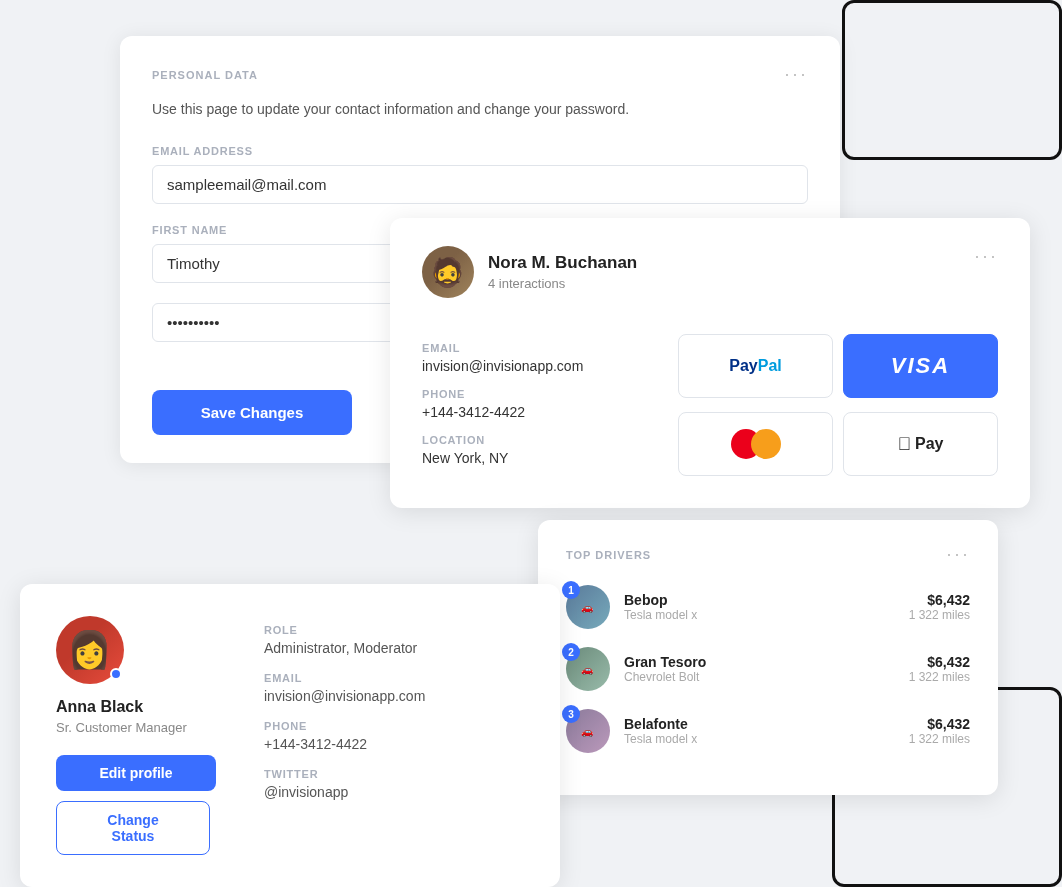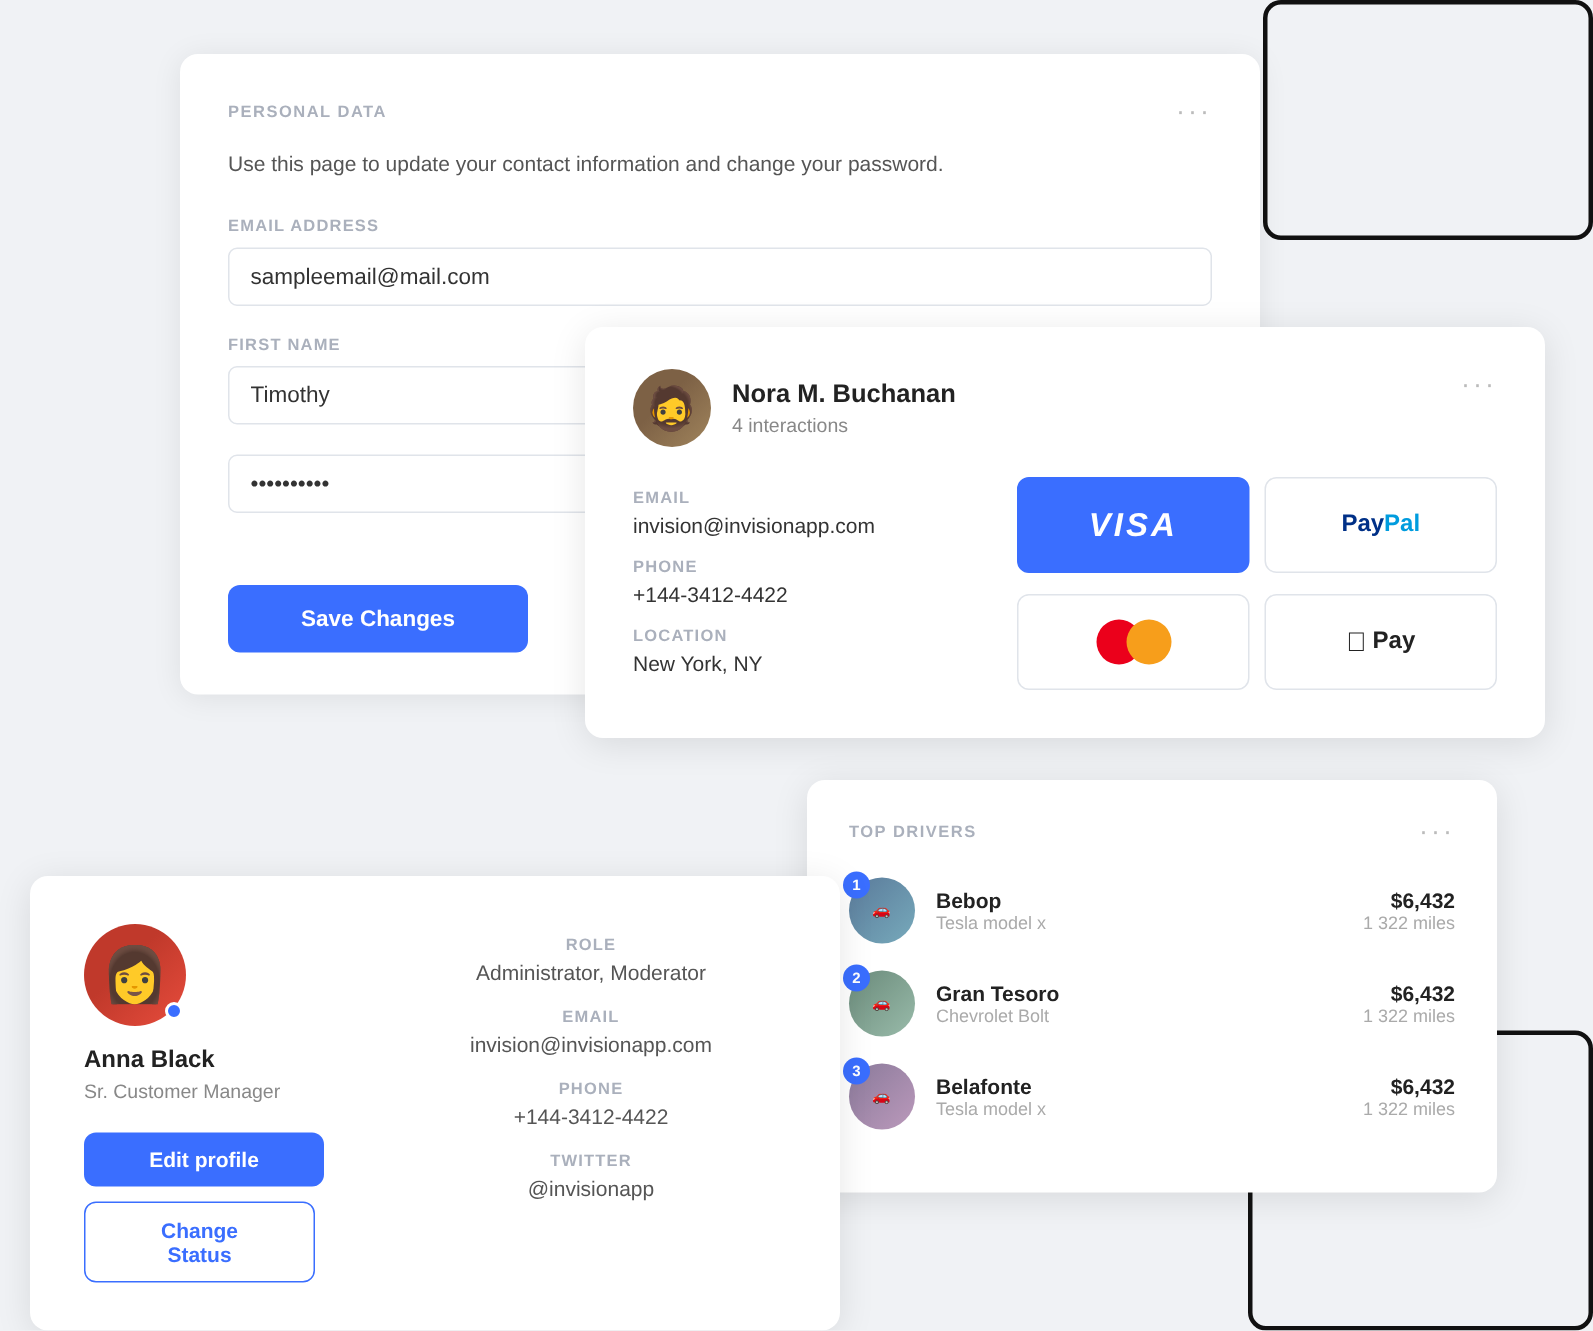--- a/index.html
+++ b/index.html
@@ -111,21 +111,21 @@
       background: #fff;
       border-radius: 12px;
       padding: 28px 32px;
       box-shadow: 0 4px 24px rgba(0,0,0,0.10);
       z-index: 3;
     }
     .passenger-header {
       display: flex;
       justify-content: space-between;
       align-items: flex-start;
-      margin-bottom: 20px;
+      margin-bottom: 36px;
     }
     .passenger-left {
       display: flex;
       gap: 14px;
       align-items: center;
     }
     .avatar-circle {
       width: 52px;
       height: 52px;
       border-radius: 50%;
@@ -403,21 +403,20 @@
       border-radius: 8px;
       padding: 10px 28px;
       font-size: 14px;
       font-weight: 600;
       cursor: pointer;
       width: 154px;
     }
     .profile-right {
       flex: 1;
       padding-top: 8px;
-      text-align: center;
     }
     .profile-info-row {
       margin-bottom: 16px;
     }
     .profile-info-label {
       font-size: 11px;
       font-weight: 600;
       color: #aab0bc;
       letter-spacing: 0.8px;
       text-transform: uppercase;
@@ -523,25 +522,25 @@
         <div class="info-label">PHONE</div>
         <div class="info-value">+144-3412-4422</div>
       </div>
       <div class="info-row">
         <div class="info-label">LOCATION</div>
         <div class="info-value">New York, NY</div>
       </div>
     </div>
 
     <div class="payment-grid">
+      <div class="payment-btn">
+        <span class="paypal-text">Pay<span>Pal</span></span>
+      </div>
       <div class="payment-btn visa-btn">
         <span class="visa-text">VISA</span>
-      </div>
-      <div class="payment-btn">
-        <span class="paypal-text">Pay<span>Pal</span></span>
       </div>
       <div class="payment-btn">
         <div class="mastercard-circles">
           <div class="mc-circle-red"></div>
           <div class="mc-circle-orange"></div>
         </div>
       </div>
       <div class="payment-btn">
         <span class="apple-pay-text">
           <span class="apple-logo"></span> Pay

